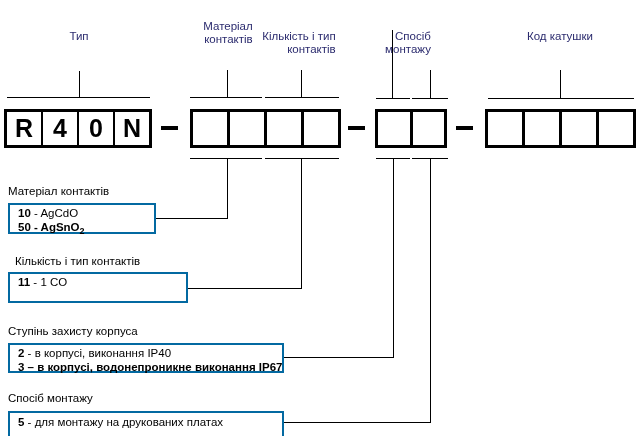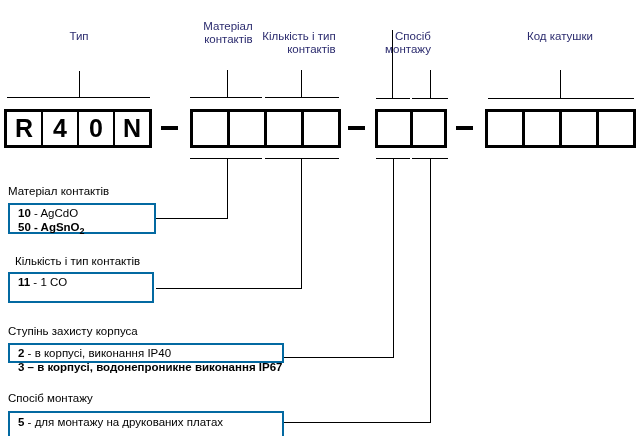--- a/index.html
+++ b/index.html
@@ -121,26 +121,26 @@
   <div class="hl" style="left:284px; top:357px; width:110px;"></div>
   <div class="hl" style="left:284px; top:422px; width:147px;"></div>
 
   <div class="heading" style="left:8px; top:185px;">Матеріал контактів</div>
   <div class="obox" style="left:8px; top:203px; width:148px; height:31px;">
     <div class="orow"><span class="code">10</span><span> - AgCdO</span></div>
     <div class="orow bold-row"><span class="code">50</span><span> - AgSnO</span><sub>2</sub></div>
   </div>
 
   <div class="heading" style="left:8px; top:255px;margin-left:7px;">Кількість і тип контактів</div>
-  <div class="obox" style="left:8px; top:272px; width:146px; height:31px;">
+  <div class="obox" style="left:8px; top:272px; width:180px; height:31px;">
     <div class="orow"><span class="code">11</span><span> - 1 CO</span></div>
   </div>
 
   <div class="heading" style="left:8px; top:325px;">Ступінь захисту корпуса</div>
-  <div class="obox" style="left:8px; top:343px; width:276px; height:20px;">
+  <div class="obox" style="left:8px; top:343px; width:276px; height:30px;">
     <div class="orow"><span class="code">2</span><span> - в корпусі, виконання IP40</span></div>
     <div class="orow bold-row"><span class="code">3</span><span> – в корпусі, водонепроникне виконання IP67</span></div>
   </div>
 
   <div class="heading" style="left:8px; top:392px;">Спосіб монтажу</div>
   <div class="obox" style="left:8px; top:411px; width:276px; height:39px; padding-top:3px;">
     <div class="orow"><span class="code">5</span><span> - для монтажу на друкованих платах</span></div>
   </div>
 
 </div>

